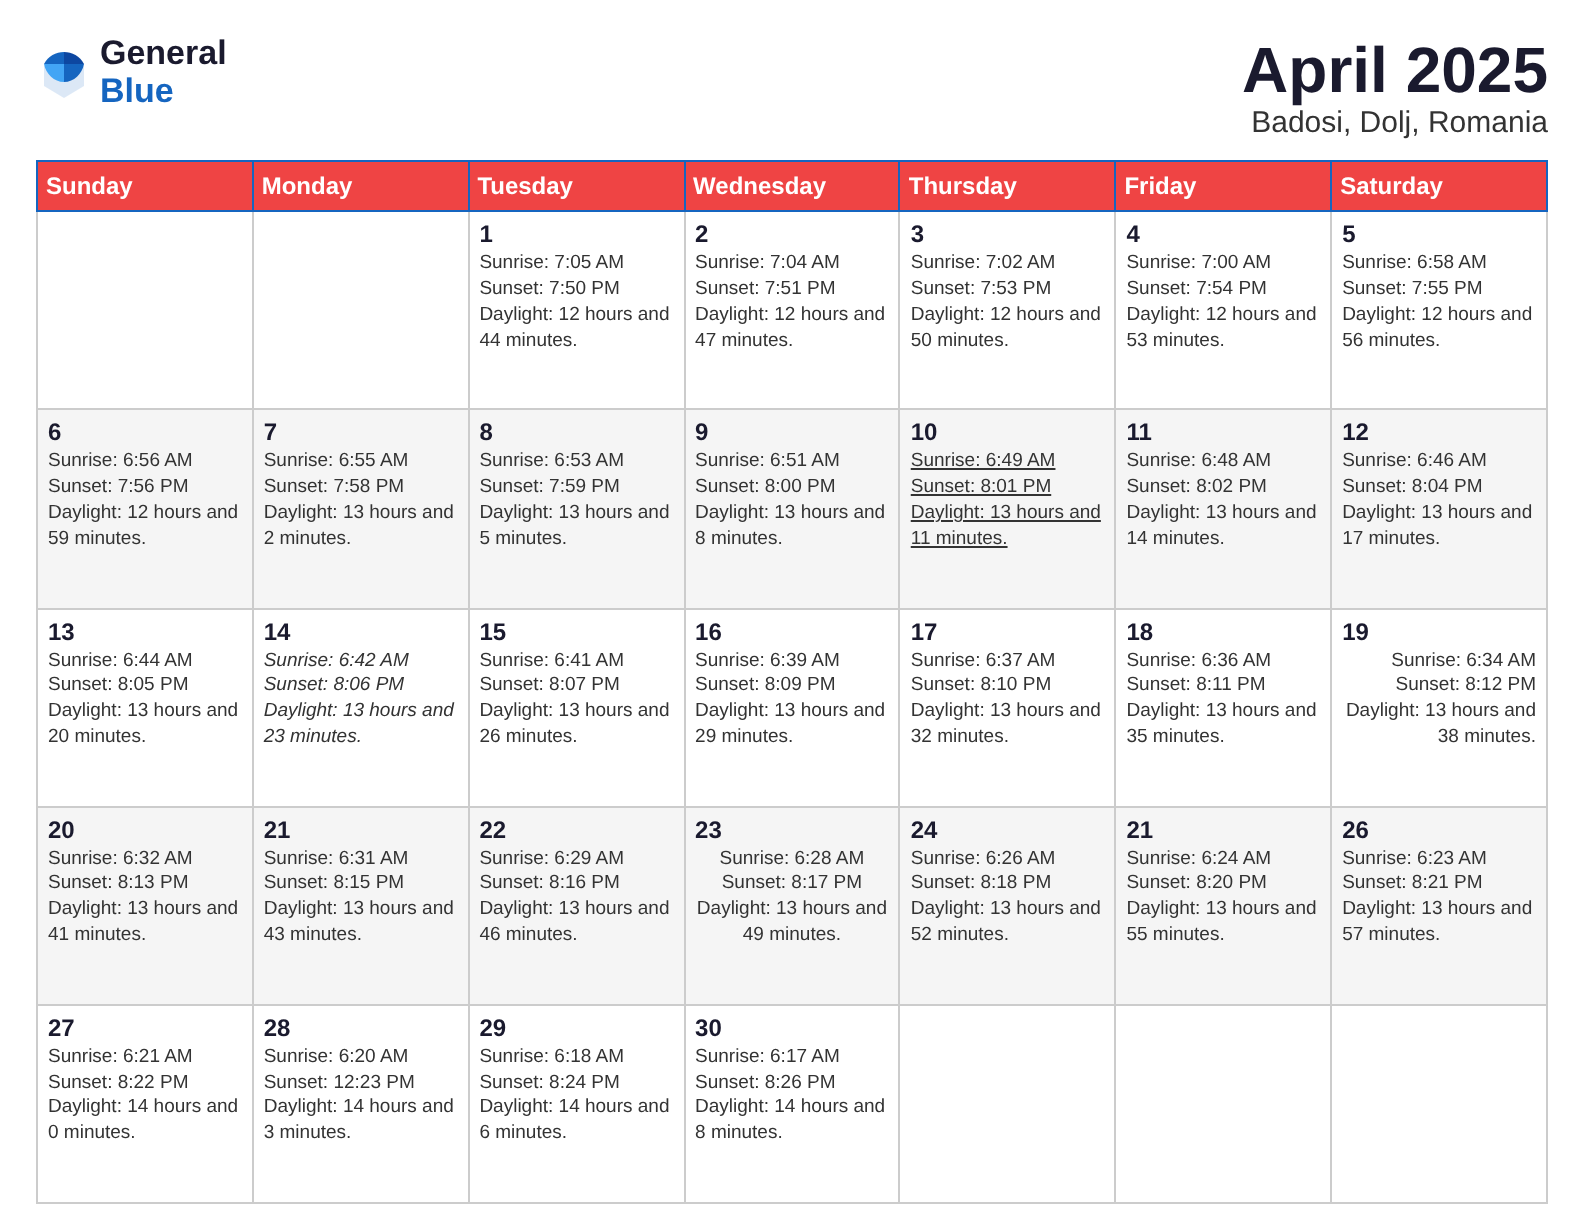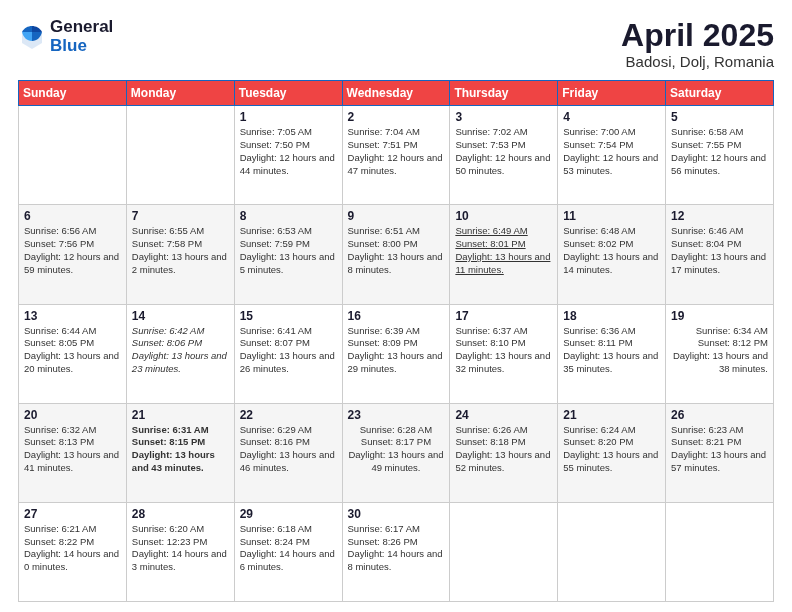--- a/index.html
+++ b/index.html
@@ -265,21 +265,21 @@
         </tr>
         <tr>
           <td>
             <span class="day-number">20</span>
             <div class="day-info" style="white-space: pre-line;">Sunrise: 6:32 AM
 Sunset: 8:13 PM
 Daylight: 13 hours and 41 minutes.</div>
           </td>
           <td>
             <span class="day-number">21</span>
-            <div class="day-info" style="white-space: pre-line; font-weight: bold;">Sunrise: 6:31 AM
+            <div class="day-info" style="white-space: pre-line;">Sunrise: 6:31 AM
 Sunset: 8:15 PM
 Daylight: 13 hours and 43 minutes.</div>
           </td>
           <td>
             <span class="day-number">22</span>
             <div class="day-info" style="white-space: pre-line;">Sunrise: 6:29 AM
 Sunset: 8:16 PM
 Daylight: 13 hours and 46 minutes.</div>
           </td>
           <td>

